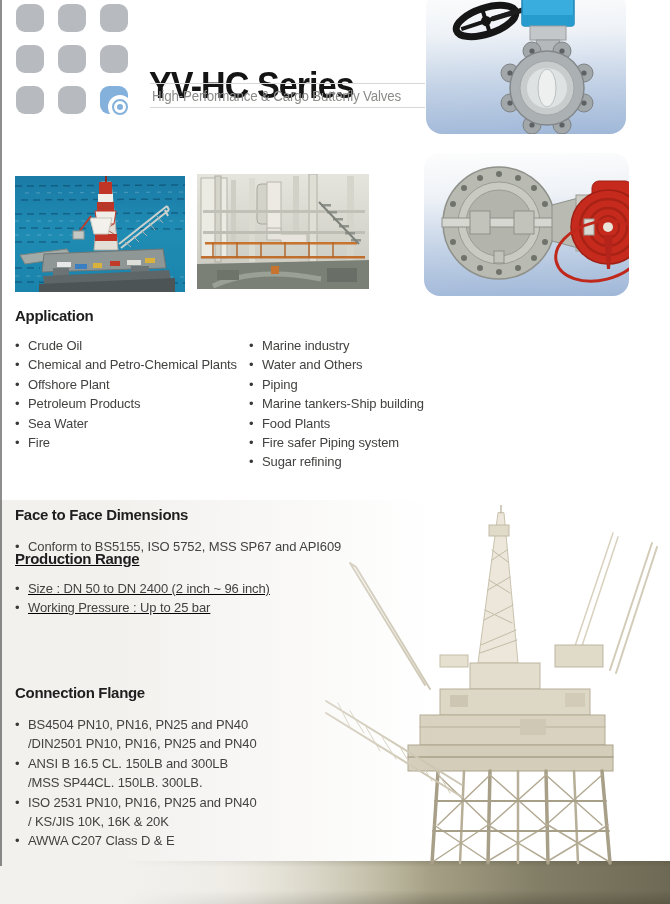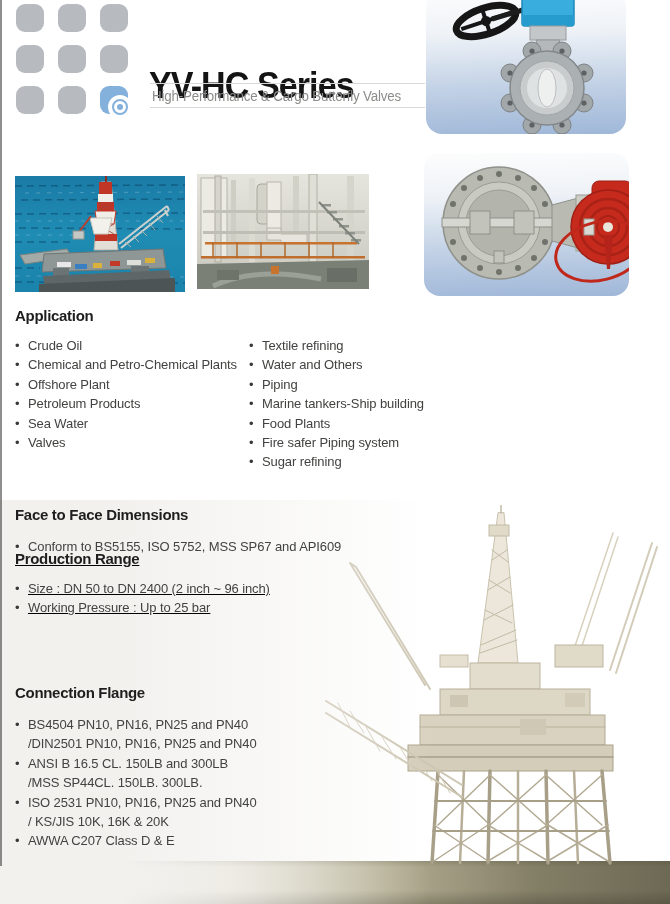--- a/index.html
+++ b/index.html
@@ -373,24 +373,24 @@
 
   <div class="section" id="application">
     <h2>Application</h2>
     <div class="cols">
       <ul class="col-left">
         <li>Crude Oil</li>
         <li>Chemical and Petro-Chemical Plants</li>
         <li>Offshore Plant</li>
         <li>Petroleum Products</li>
         <li>Sea Water</li>
-        <li>Valves</li>
+        <li>Fire</li>
       </ul>
       <ul class="col-right">
-        <li>Textile refining</li>
+        <li>Marine industry</li>
         <li>Water and Others</li>
         <li>Piping</li>
         <li>Marine tankers-Ship building</li>
         <li>Food Plants</li>
         <li>Fire safer Piping system</li>
         <li>Sugar refining</li>
       </ul>
     </div>
   </div>
 

